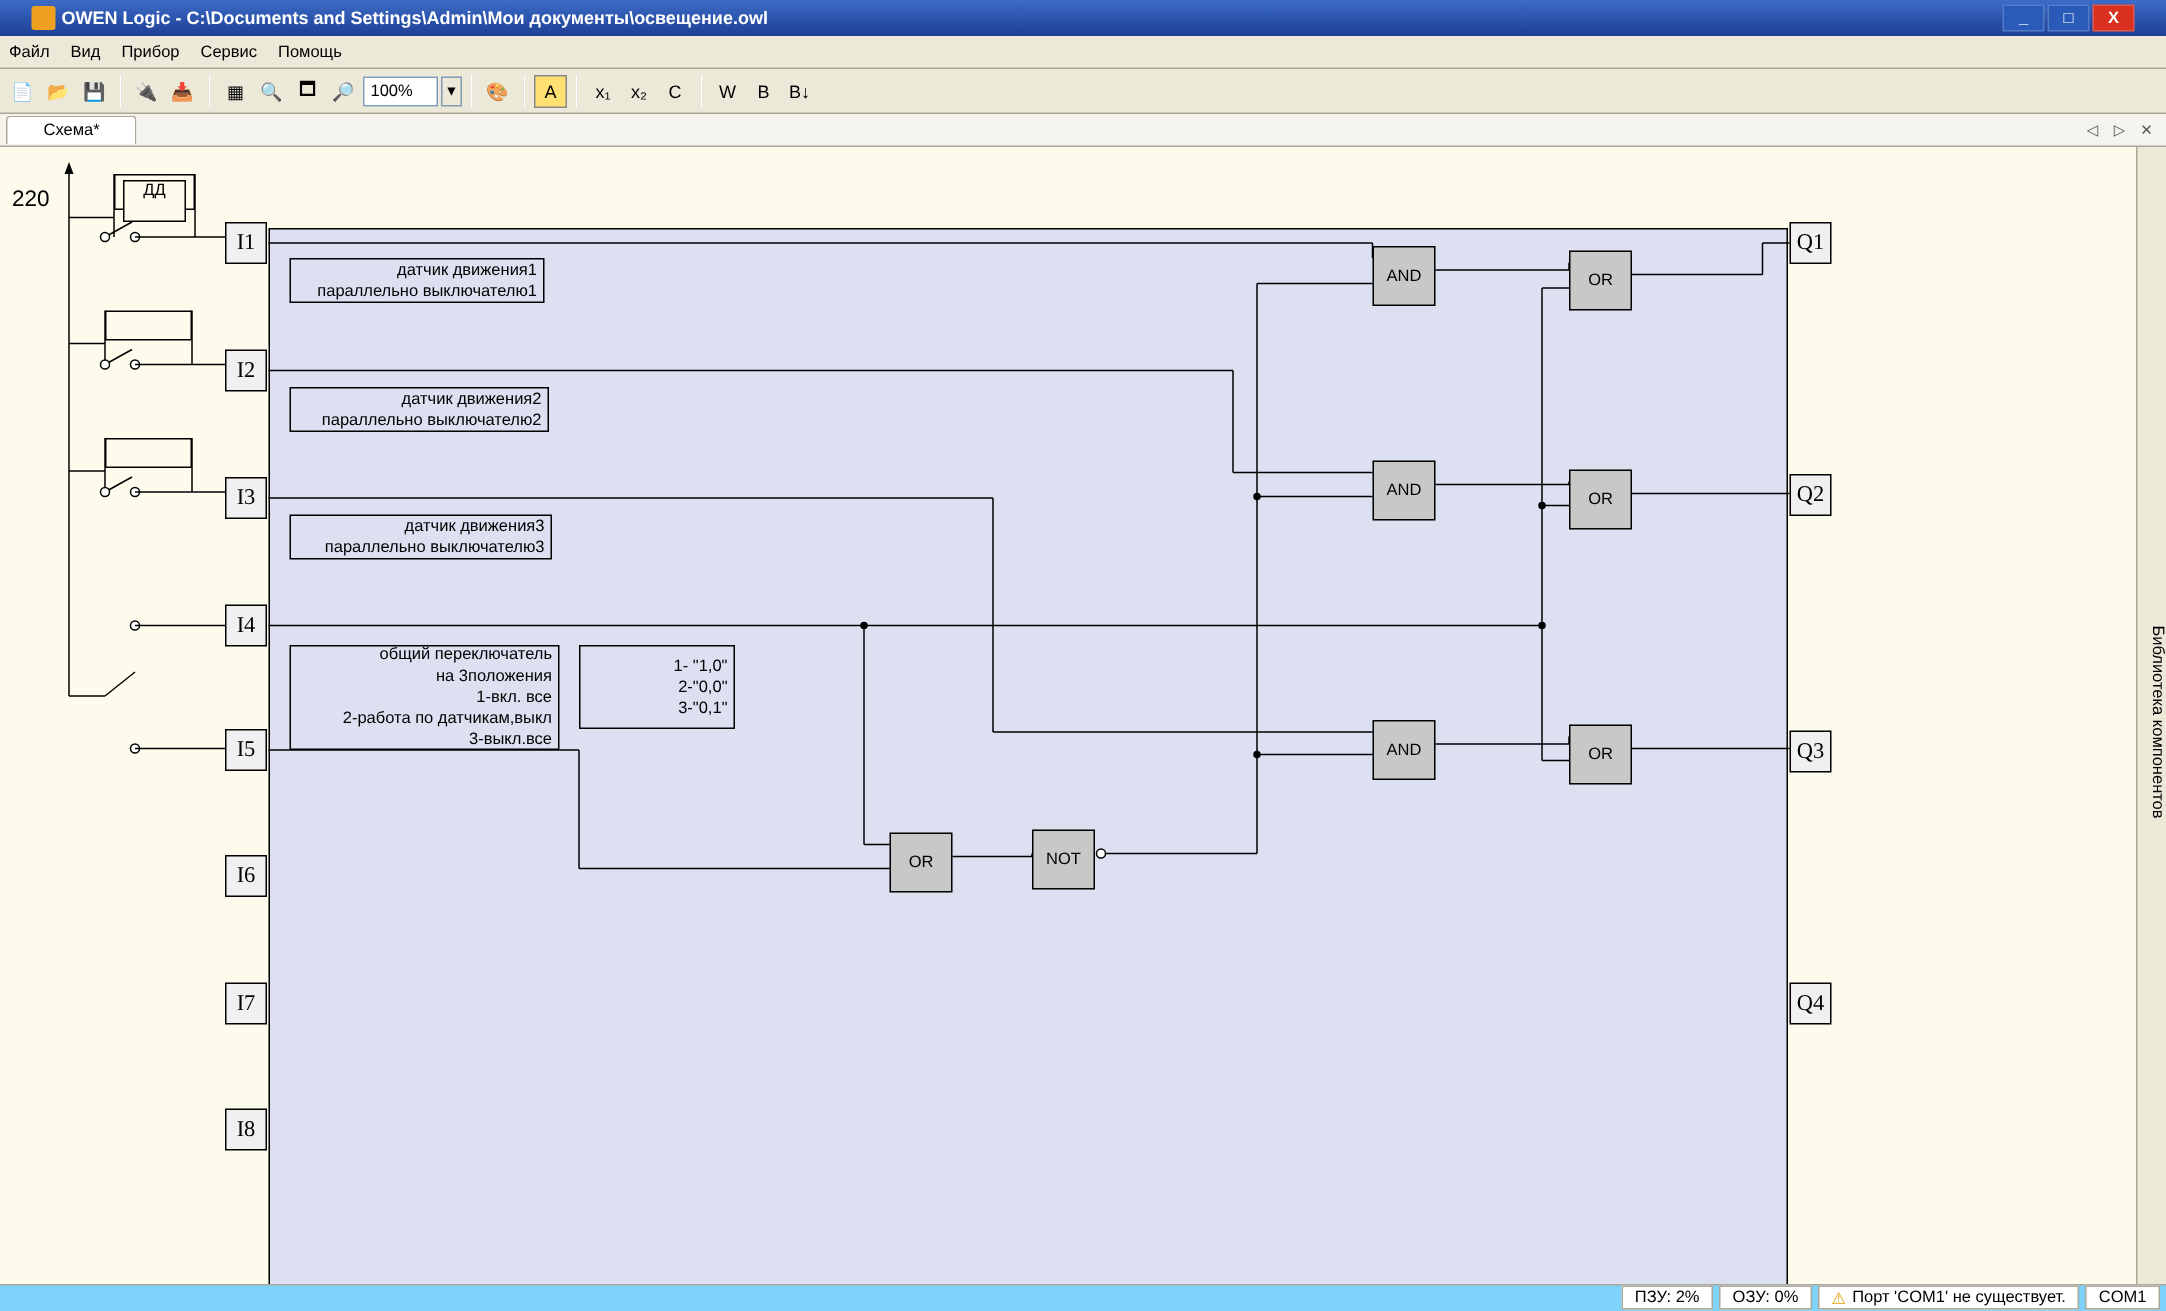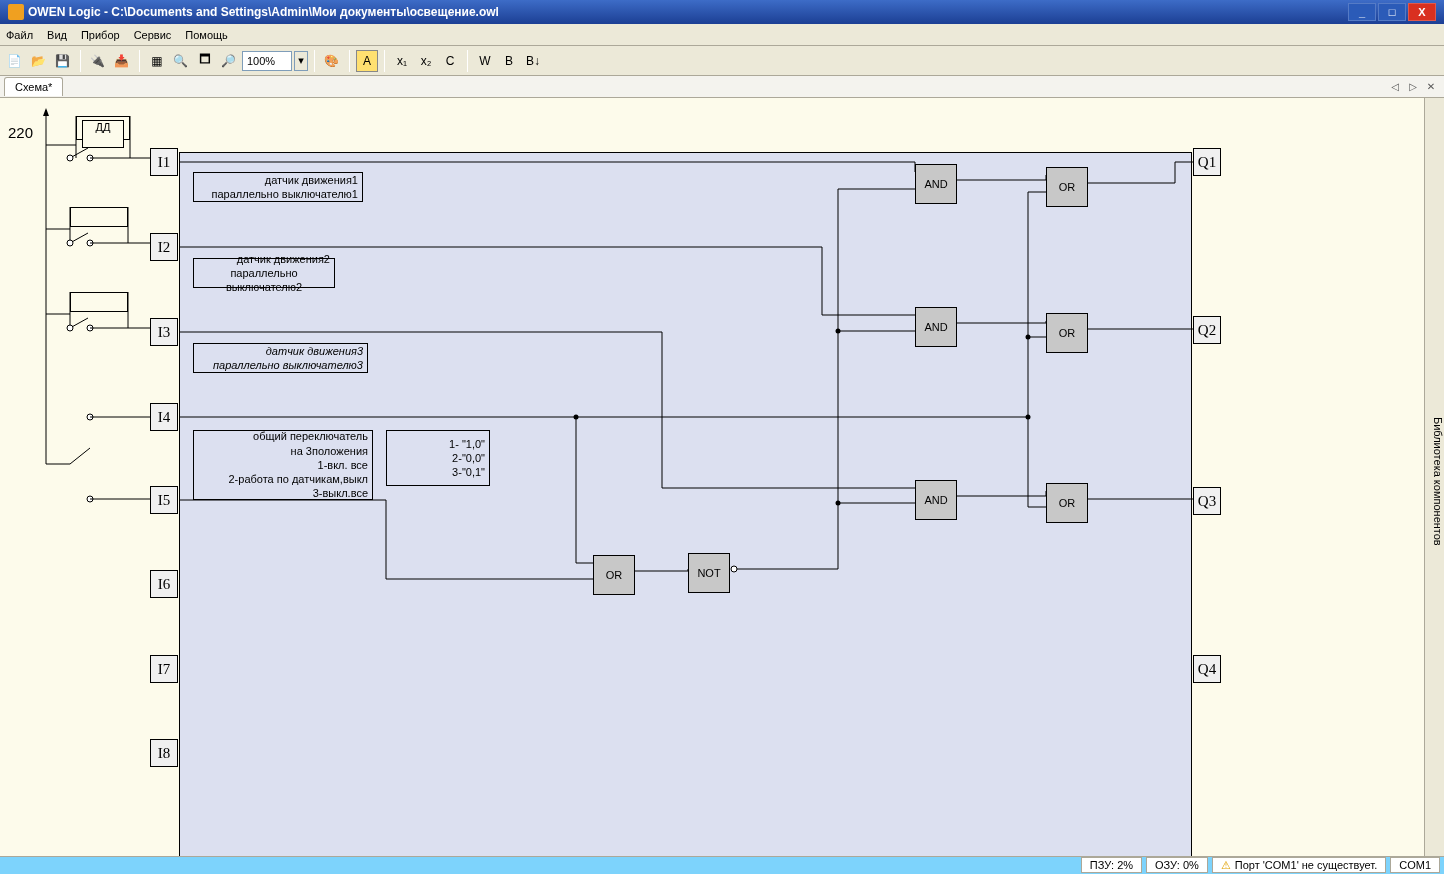--- a/index.html
+++ b/index.html
@@ -1,33 +1,33 @@
 <!DOCTYPE html>
 <html><head>
 <meta charset="utf-8">
 <style>
 * { box-sizing: border-box; margin: 0; padding: 0; }
 body { font-family: Tahoma, Arial, sans-serif; font-size: 11px; background: #ece9d8; overflow: hidden; width: 1444px; height: 874px; }
-.titlebar { height: 24px; background: linear-gradient(to bottom, #3d6cc7, #1c3f94); color: white; display: flex; align-items: center; padding: 0 8px; font-size: 12px; }
+.titlebar { height: 24px; background: linear-gradient(to bottom, #3d6cc7, #1c3f94); color: white; display: flex; align-items: center; padding: 0 21px; font-size: 12px; }
 .titlebar-icon { width:16px; height:16px; margin-right:4px; background: #f0a020; border-radius:2px; }
 .titlebar-text { flex:1; font-weight: bold; }
 .winbtns { display:flex; gap:2px; }
 .winbtn { width:28px; height:18px; display:flex; align-items:center; justify-content:center; font-weight:bold; font-size:11px; cursor:pointer; border:1px solid #fff3; color:white; }
 .winbtn.min { background:#2b5bb8; }
 .winbtn.max { background:#2b5bb8; }
 .winbtn.close { background:#d93020; }
 .menubar { height:22px; background:#ece9d8; border-bottom:1px solid #aca899; display:flex; align-items:center; padding:0 6px; gap:14px; }
 .menu-item { cursor:pointer; }
 .toolbar { height:30px; background:#ece9d8; border-bottom:1px solid #aca899; display:flex; align-items:center; padding:0 4px; gap:2px; }
 .tool-sep { width:1px; height:22px; background:#aca899; margin:0 4px; border-left:1px solid #fff; }
 .tbtn { width:22px; height:22px; border:1px solid transparent; display:flex; align-items:center; justify-content:center; cursor:pointer; font-size:12px; }
 .zoom-box { width:50px; height:20px; border:1px solid #7f9db9; background:white; display:flex; align-items:center; padding:0 4px; font-size:11px; }
 .zoom-drop { width:14px; height:20px; border:1px solid #7f9db9; background:#ece9d8; display:flex; align-items:center; justify-content:center; cursor:pointer; }
 .tabbar { height:22px; background:#f4f3ee; border-bottom:1px solid #aca899; display:flex; align-items:center; padding-left:4px; }
-.tab { padding:3px 10px; background:#fff; border:1px solid #aca899; border-bottom:none; border-radius:3px 3px 0 0; font-size:11px; cursor:pointer; }
+.tab { padding:3px 24px; background:#fff; border:1px solid #aca899; border-bottom:none; border-radius:3px 3px 0 0; font-size:11px; cursor:pointer; }
 .tabctrls { margin-left:auto; display:flex; gap:4px; padding-right:6px; }
 .tc { width:14px; height:14px; display:flex; align-items:center; justify-content:center; cursor:pointer; font-size:10px; color:#555; }
 .workspace { position:relative; height: 758px; background:#fdfbeb; }
 .canvas { position:absolute; top:0; left:0; right:20px; bottom:0; overflow:hidden; }
 .side-panel { position:absolute; right:0; top:0; width:20px; height:100%; background:#ece9d8; border-left:1px solid #aca899; writing-mode:vertical-rl; text-align:center; padding-top:8px; font-size:11px; cursor:pointer; }
 .statusbar { height:33px; background:#7dd3fc; border-top:1px solid #aca899; display:flex; align-items:flex-start; justify-content:flex-end; padding: 0 4px; gap:4px; font-size:11px; }
 .status-cell { border:1px solid #aca899; padding:1px 8px; background:#fff; height:16px; display:flex; align-items:center; }
 .status-warn::before { content:"⚠"; color:#e0a000; margin-right:4px; font-size:11px; }
 .port { position:absolute; width:28px; height:28px; border:1px solid #000; background:#f0f0f0; display:flex; align-items:center; justify-content:center; font-size:15px; font-family: Georgia, serif; }
 .gate { position:absolute; width:42px; height:40px; border:1px solid #000; background:#c8c8c8; display:flex; align-items:center; justify-content:center; font-size:11px; }
@@ -211,25 +211,25 @@
         <span>OR</span>
       </div>
     <div class="gate" style="left:688px; top:455px;">
         <span>NOT</span>
       </div>
 
     <div class="cm-box" style="left:193px; top:74px; width:170px; height:30px;">
       <div>датчик движения1</div>
       <div>параллельно выключателю1</div>
     </div>
-    <div class="cm-box" style="left:193px; top:160px; width:142px; height:30px;">
+    <div class="cm-box" style="left:193px; top:160px; width:173px; height:30px;">
       <div>датчик движения2</div>
       <div>параллельно выключателю2</div>
     </div>
-    <div class="cm-box" style="left:193px; top:245px; width:175px; height:30px;font-style:italic;">
+    <div class="cm-box" style="left:193px; top:245px; width:175px; height:30px;">
       <div>датчик движения3</div>
       <div>параллельно выключателю3</div>
     </div>
     <div class="cm-box" style="left:193px; top:332px; width:180px; height:70px;">
       <div>общий переключатель</div>
       <div>на 3положения</div>
       <div>1-вкл. все</div>
       <div>2-работа по датчикам,выкл</div>
       <div>3-выкл.все</div>
     </div>

